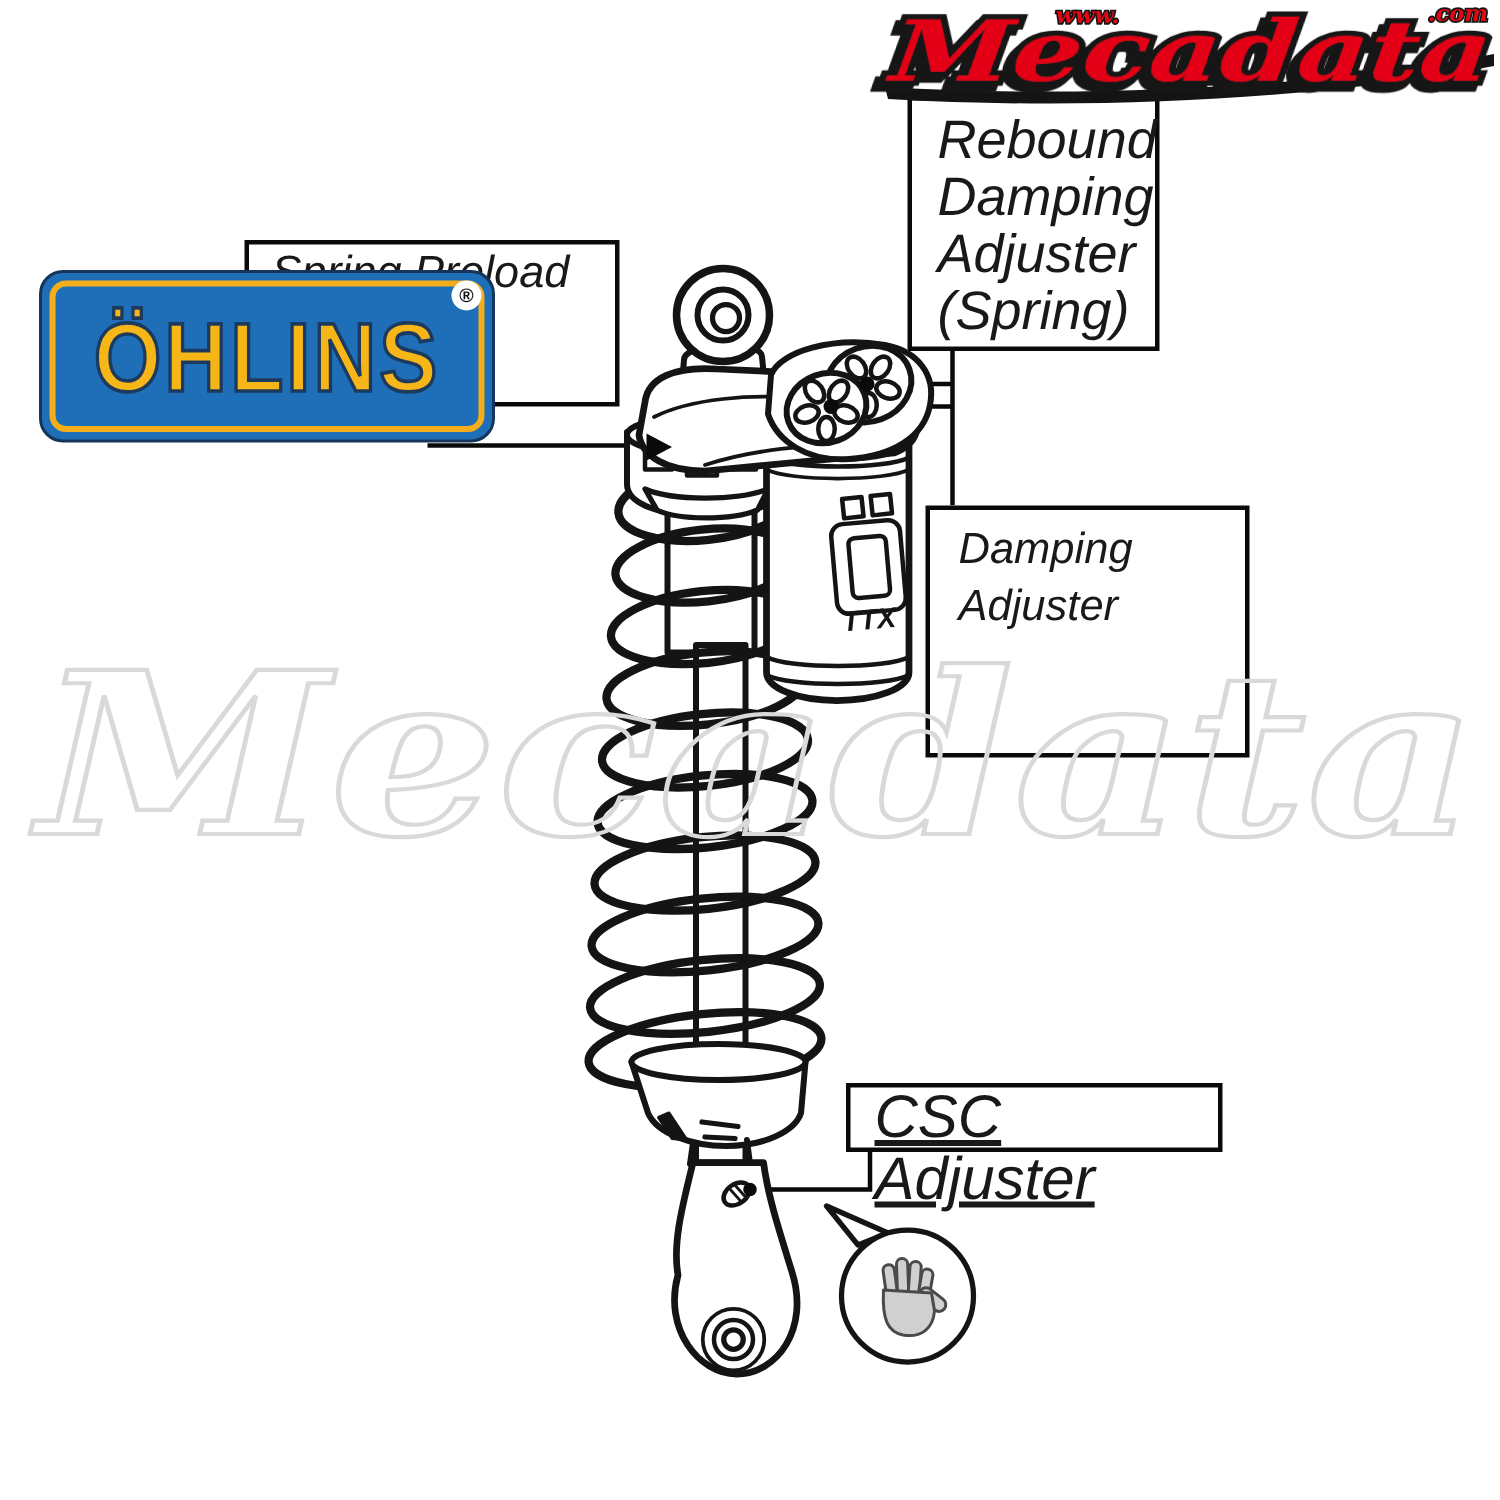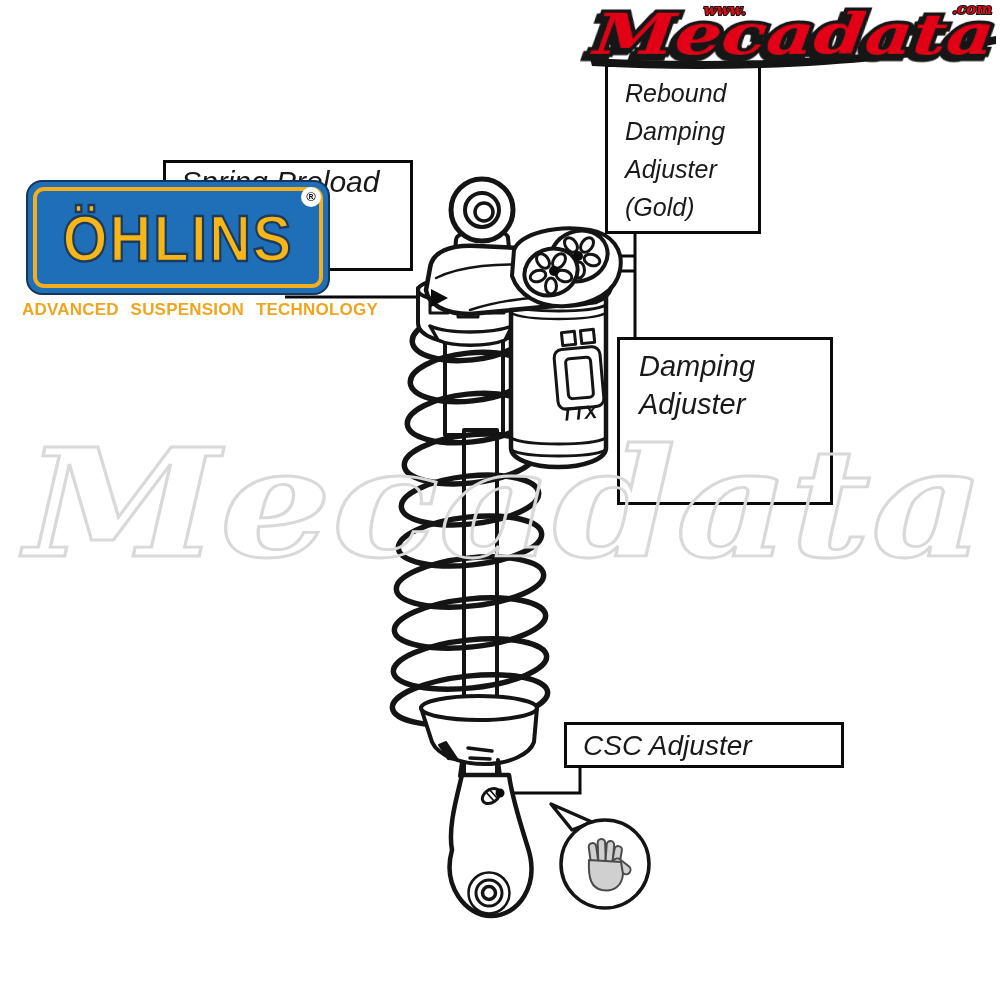--- a/index.html
+++ b/index.html
@@ -5,26 +5,26 @@
   html,body{margin:0;padding:0;}
   body{width:1000px;height:1000px;background:#ffffff;overflow:hidden;position:relative;
        font-family:"Liberation Sans",sans-serif;}
   .abs{position:absolute;}
   
   .callout-box{position:absolute;background:#ffffff;border:3px solid #0a0a0a;
        box-sizing:border-box;color:#191919;font-style:italic;z-index:2;}
   .callout-box .ln{display:block;}
   #box-spring{left:163px;top:160px;width:250px;height:111px;font-size:30px;
        padding:2px 0 0 15px;z-index:2;}
-  #box-rebound{left:605px;top:64px;width:156px;height:170px;font-size:25px;
+  #box-rebound{left:605px;top:64px;width:168px;height:170px;font-size:36px;
        line-height:38px;padding:7px 0 0 17px;}
   #box-compression{left:617px;top:337px;width:216px;height:168px;font-size:29px;
        line-height:38px;padding:7px 0 0 19px;}
-  #box-csc{left:564px;top:722px;width:280px;height:46px;font-size:28px;
-       line-height:41px;padding:0 0 0 16px;}
+  #box-csc{left:564px;top:722px;width:251px;height:46px;font-size:40px;
+       line-height:41px;padding:0 0 0 16px;text-decoration:underline;}
   
   #ohlins{left:26px;top:180px;width:304px;z-index:4;}
   #ohlins-panel{position:relative;height:115px;background:#1e6fb8;border:2px solid #15365a;
        border-radius:16px;box-sizing:border-box;display:flex;align-items:center;justify-content:center;}
   #ohlins-panel .inner-border{position:absolute;inset:5px;border:4px solid #f5ad1b;
        border-radius:11px;pointer-events:none;}
   #ohlins-name{font-size:58px;font-weight:bold;letter-spacing:2px;color:#f7b617;
        -webkit-text-stroke:2.2px #1c3a5e;transform:scaleY(1.12);margin-top:2px;}
   #ohlins-reg{position:absolute;right:7px;top:5px;width:20px;height:20px;background:#ffffff;
        border-radius:50%;color:#111;font-size:13px;line-height:20px;text-align:center;font-weight:bold;}
@@ -163,39 +163,38 @@
 </svg>
 
 <div id="box-spring" class="callout-box">
   <span class="ln">Spring Preload</span>
 </div>
 
 <div id="box-rebound" class="callout-box">
   <span class="ln">Rebound</span>
   <span class="ln">Damping</span>
   <span class="ln">Adjuster</span>
-  <span class="ln">(Gold)</span>
+  <span class="ln">(Spring)</span>
 </div>
 
 <div id="box-compression" class="callout-box">
   <span class="ln">Damping</span>
   <span class="ln">Adjuster</span>
 </div>
 
 <div id="box-csc" class="callout-box">
   <span class="ln">CSC Adjuster</span>
 </div>
 
 <div id="ohlins" class="abs">
   <div id="ohlins-panel">
     <div class="inner-border"></div>
     <div id="ohlins-name">ÖHLINS</div>
     <div id="ohlins-reg">®</div>
   </div>
-  <div id="ohlins-tagline">ADVANCED SUSPENSION TECHNOLOGY</div>
 </div>
 
 <svg id="mecadata-logo" class="abs" viewBox="0 0 420 70">
   <defs>
     <filter id="mshadow" x="-20%" y="-20%" width="140%" height="140%">
       <feDropShadow dx="-4" dy="4" stdDeviation="0" flood-color="#141414"></feDropShadow>
     </filter>
   </defs>
   <path d="M10 58 C150 66 300 58 416 36 L416 44 C300 66 150 74 12 66 Z" fill="#141414"></path>
   <text x="218" y="54" text-anchor="middle" font-family="DejaVu Serif, serif" font-style="italic" font-weight="bold" font-size="56" textLength="400" lengthAdjust="spacingAndGlyphs" paint-order="stroke" stroke="#141414" stroke-width="7" fill="#e30613" transform="skewX(-6)" filter="url(#mshadow)">Mecadata</text>

